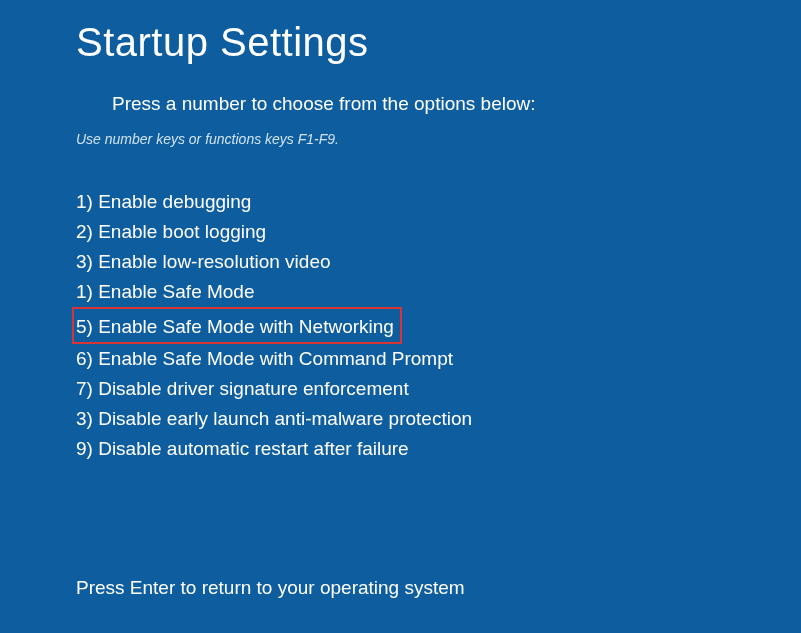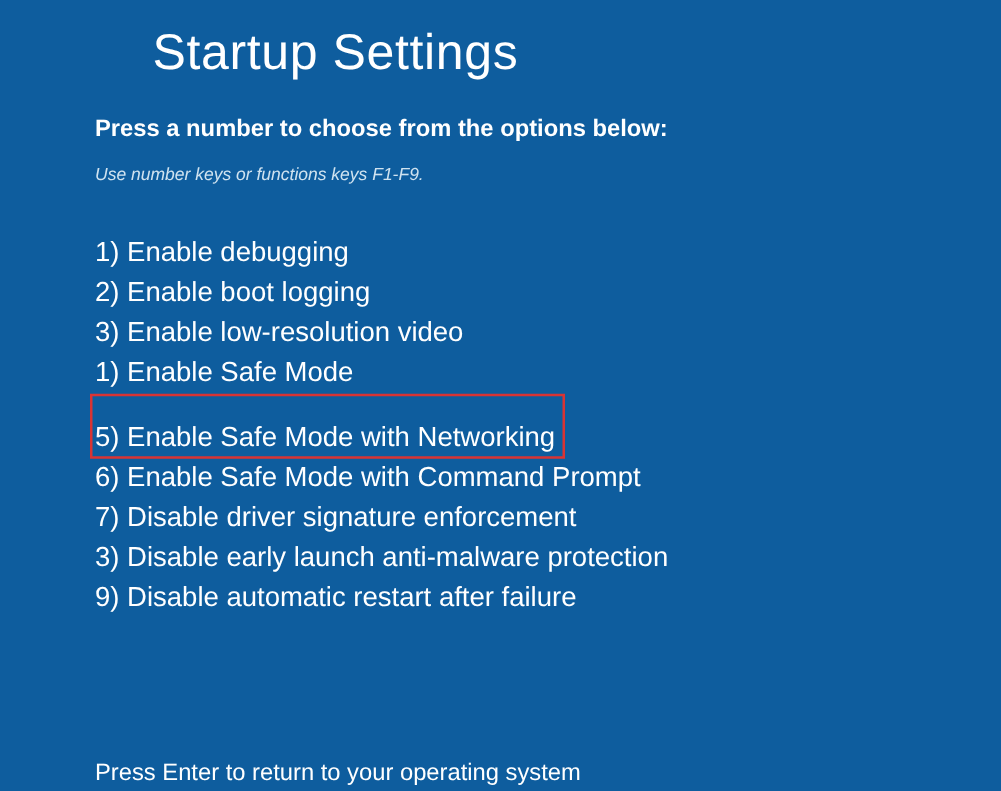--- a/index.html
+++ b/index.html
@@ -17,49 +17,49 @@
       overflow: hidden;
     }
     .container {
       padding: 20px 0 0 76px;
     }
     .title {
       font-size: 40px;
       font-weight: 300;
       letter-spacing: 0.5px;
       margin-bottom: 28px;
-      margin-left: 46px;
     }
     .subtitle {
       font-size: 19px;
-      font-weight: 700;
+      font-weight: 400;
       margin-bottom: 16px;
+      margin-left: 36px;
     }
     .hint {
       font-size: 14px;
       font-weight: 300;
       color: #d0e3f0;
       margin-bottom: 40px;
       font-style: italic;
     }
     .options {
       margin-bottom: 110px;
     }
     .option {
-      font-size: 22px;
+      font-size: 19px;
       font-weight: 300;
       line-height: 29px;
       display: inline-block;
     }
     .option-row {
       line-height: 29px;
     }
     .highlighted {
       border: 2px solid #d93434;
-      padding: 18px 6px 1px 2px;
+      padding: 3px 6px 1px 2px;
       margin-left: -4px;
     }
     .footer-line {
       font-size: 19px;
       font-weight: 300;
       line-height: 28px;
     }
   </style>
 </head>
 <body>

